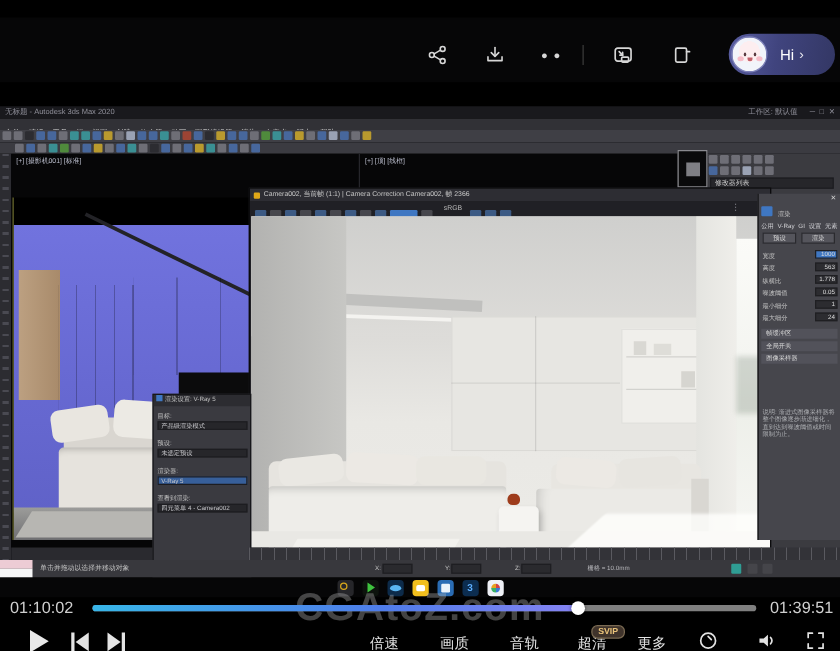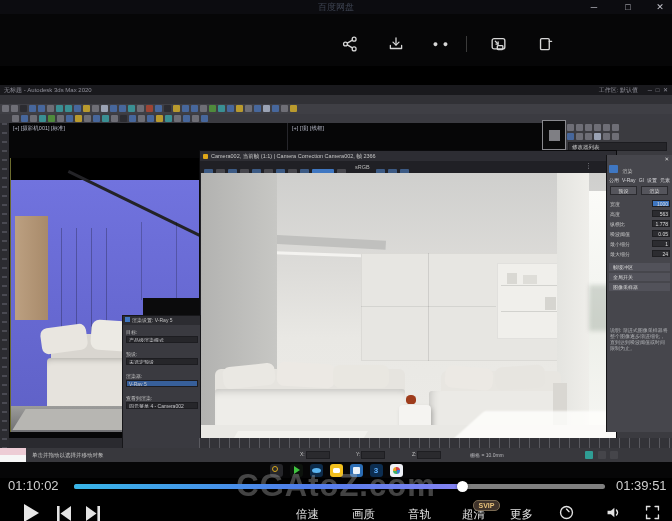--- a/index.html
+++ b/index.html
@@ -124,26 +124,20 @@
   .clabel { position:absolute; top:7px; font-size:11.5px; color:#e2e2e2; white-space:nowrap; }
   .svip { position:absolute; left:473px; top:0px; width:27px; height:11px; background:#3f332b; border:1px solid #7a6a52; border-radius:5px; color:#e8c27a; font-size:7px; font-weight:bold; text-align:center; line-height:10px; }
   .cicon { position:absolute; top:4px; }
   .cicon svg { stroke:#e2e2e2; fill:none; stroke-width:1.6; stroke-linecap:round; }
 </style>
 </head>
 <body>
 
 <div class="stage">
 
-  <div class="abs titlebar">
-    <div class="tb-title">百度网盘</div>
-    <div class="abs winbtn" style="left:584px">─</div>
-    <div class="abs winbtn" style="left:618px">□</div>
-    <div class="abs winbtn" style="left:650px">✕</div>
-  </div>
 
   <div class="abs header">
     <div class="abs hicon" style="left:338px">
       <svg width="18" height="18" viewBox="0 0 24 24">
           <circle cx="17.5" cy="5.5" r="2.6"></circle>
           <circle cx="6" cy="12" r="2.6"></circle>
           <circle cx="17.5" cy="18.5" r="2.6"></circle>
           <line x1="8.4" y1="10.8" x2="15.2" y2="6.8"></line>
           <line x1="8.4" y1="13.2" x2="15.2" y2="17.2"></line>
         </svg>
@@ -163,20 +157,31 @@
           <rect x="10.5" y="13.5" width="7" height="5" rx="1"></rect>
           <line x1="8" y1="8" x2="11.5" y2="11.5"></line>
           <polyline points="11.5,8.8 11.5,11.5 8.8,11.5"></polyline>
         </svg>
     </div>
     <div class="abs hicon" style="left:532px">
       <svg width="19" height="19" viewBox="0 0 24 24">
           <rect x="7" y="4.5" width="11" height="14" rx="1.5"></rect>
           <line x1="18" y1="8" x2="21" y2="8"></line>
         </svg>
+    </div>
+    <div class="abs avatar-pill">
+      <div class="avatar-face">
+        <span class="eye" style="left:9px"></span>
+          <span class="eye" style="left:17px"></span>
+        <span class="cheek" style="left:4px"></span>
+          <span class="cheek" style="left:19px"></span>
+        <span class="mouth"></span>
+      </div>
+      <span class="hi-text">Hi</span>
+      <span class="hi-ch">›</span>
     </div>
   </div>
 
   <div class="abs video">
 
     <div class="v max-title">
       <span class="t">无标题 - Autodesk 3ds Max 2020</span>
       <span class="ws">工作区: 默认值</span>
       <span class="wc">─ □ ✕</span>
     </div>

